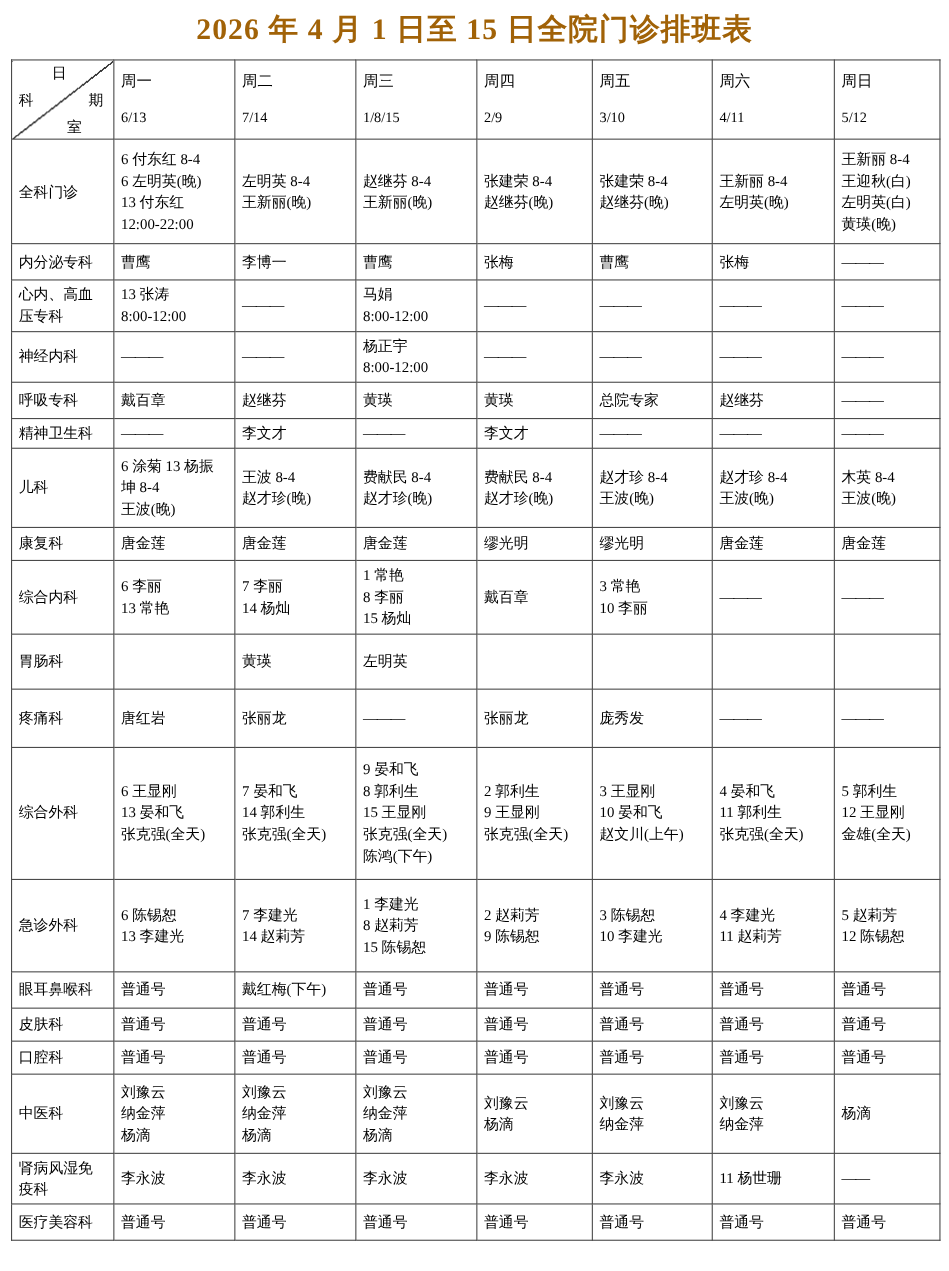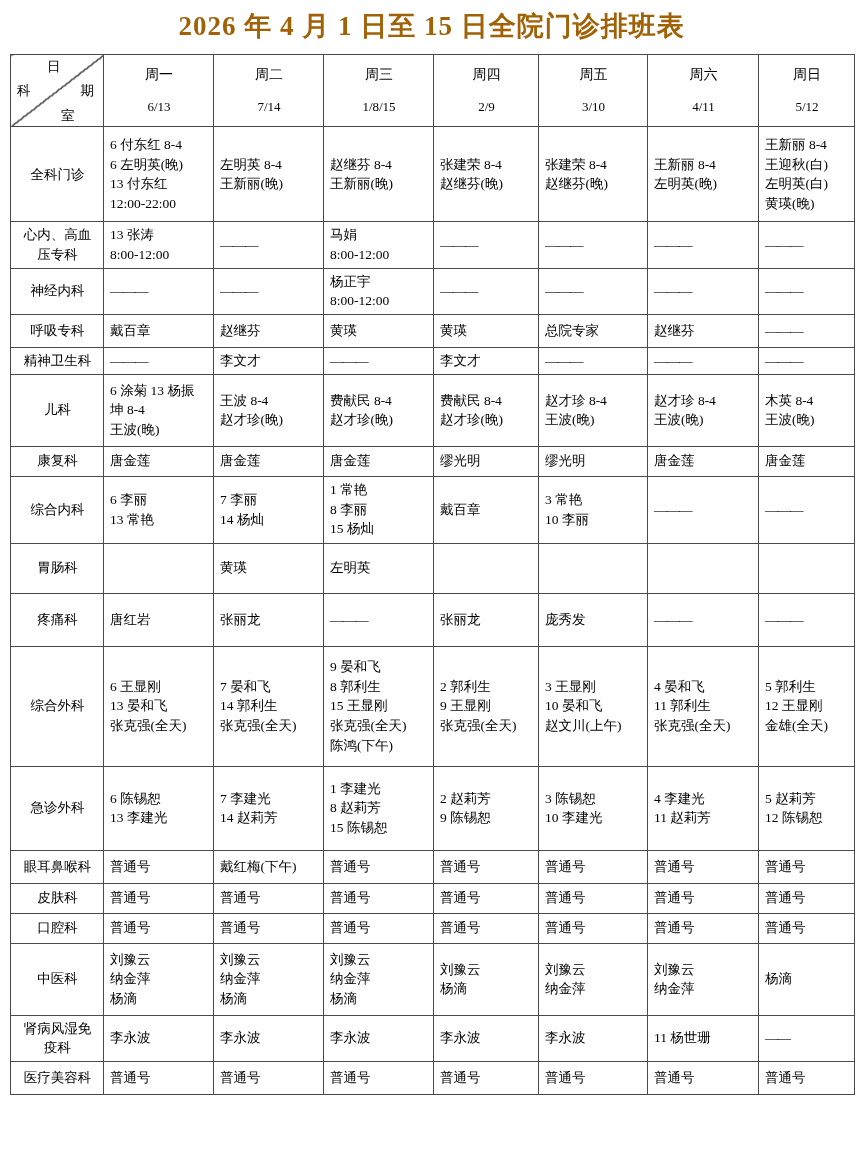--- a/index.html
+++ b/index.html
@@ -80,36 +80,36 @@
     font-size: 13.5px;
     font-weight: normal;
     white-space: nowrap;
   }
   th.corner .lbl-day  { top: 2px;    left: 36px; }
   th.corner .lbl-date { top: 26px;   right: 9px; }
   th.corner .lbl-dept { top: 26px;   left: 6px; }
   th.corner .lbl-room { bottom: 1px; left: 50px; }
 
   th.dayhead {
-    text-align: center;
+    text-align: left;
     height: 72px;
     font-weight: normal;
   }
   th.dayhead .dw {
     display: block;
     font-size: 14px;
     margin-bottom: 12px;
   }
   th.dayhead .dd {
     display: block;
     font-size: 13px;
   }
 
   td.dept {
-    text-align: center;
+    text-align: left;
     font-size: 13.5px;
     line-height: 1.4;
   }
   td.cell {
     text-align: left;
   }
   td.cell .ln {
     display: block;
     white-space: nowrap;
   }
@@ -204,20 +204,44 @@
               <span class="ln">王新丽 8-4</span>
               <span class="ln">左明英(晚)</span>
             </td>
             <td class="cell">
               <span class="ln">王新丽 8-4</span>
               <span class="ln">王迎秋(白)</span>
               <span class="ln">左明英(白)</span>
               <span class="ln">黄瑛(晚)</span>
             </td>
           </tr>
+          <tr style="height: 33px;">
+            <td class="dept">内分泌专科</td>
+            <td class="cell">
+              <span class="ln">曹鹰</span>
+            </td>
+            <td class="cell">
+              <span class="ln">李博一</span>
+            </td>
+            <td class="cell">
+              <span class="ln">曹鹰</span>
+            </td>
+            <td class="cell">
+              <span class="ln">张梅</span>
+            </td>
+            <td class="cell">
+              <span class="ln">曹鹰</span>
+            </td>
+            <td class="cell">
+              <span class="ln">张梅</span>
+            </td>
+            <td class="cell">
+              <span class="ln dash">———</span>
+            </td>
+          </tr>
           <tr style="height: 44px;">
             <td class="dept">心内、高血<br>压专科</td>
             <td class="cell">
               <span class="ln">13 张涛</span>
               <span class="ln">8:00-12:00</span>
             </td>
             <td class="cell">
               <span class="ln dash">———</span>
             </td>
             <td class="cell">

